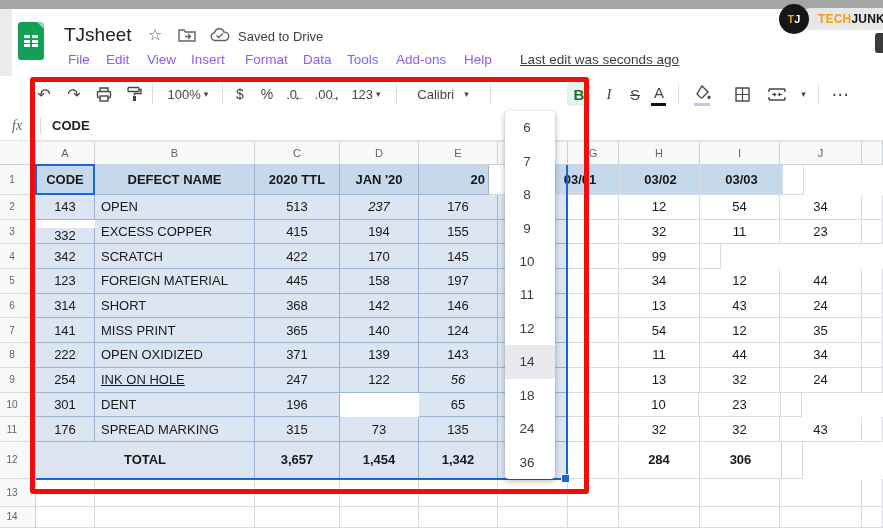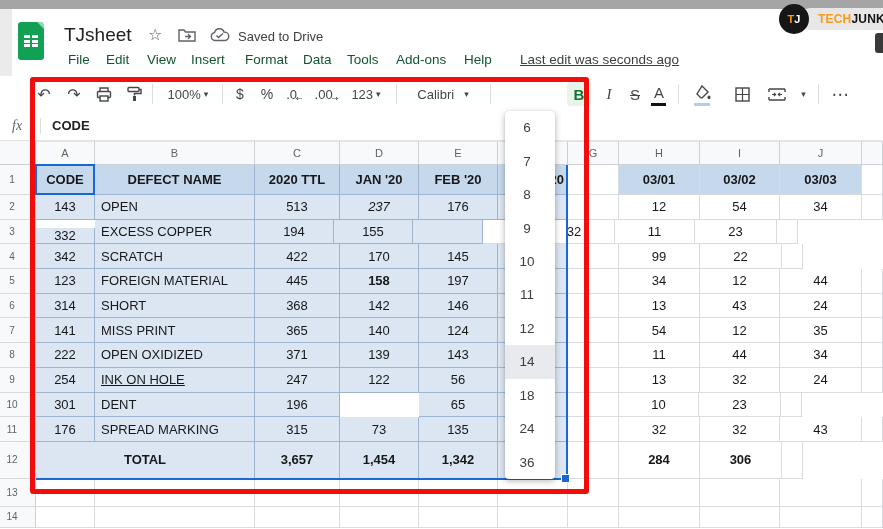--- a/index.html
+++ b/index.html
@@ -9,21 +9,21 @@
   
   #topband{left:0;top:0;width:883px;height:9px;background:#a5a5a5;}
   #leftstrip{left:0;top:9px;width:12px;height:67px;background:#ebebeb;}
   
   #sheets-logo{left:18px;top:22px;width:26px;height:38px;background:#12a054;border-radius:3px;}
   #sheets-logo .fold{position:absolute;right:0;top:0;width:0;height:0;border-left:7px solid transparent;border-top:7px solid #fff;opacity:.55;}
   #sheets-logo .gridg{position:absolute;left:6px;top:13px;width:14px;height:12px;display:grid;grid-template-columns:1fr 1fr;grid-template-rows:1fr 1fr 1fr;gap:1.5px;}
   #sheets-logo .gridg div{background:#fff;}
   .title-text{font-size:19px;color:#202124;}
   .tb-icon{color:#5f6368;font-size:16px;font-family:"DejaVu Sans",sans-serif;}
-  .menu-item{position:absolute;top:52px;font-size:13.5px;color:#14532d;cursor:pointer;}
+  .menu-item{position:absolute;top:52px;font-size:13.5px;color:#8b5cf6;cursor:pointer;}
   #last-edit{text-decoration:underline;color:#3c4043;}
   
   #tj-pill{left:800px;top:8px;width:90px;height:22px;background:#e7e7e7;border-radius:11px 0 0 11px;display:flex;align-items:center;padding-left:18px;box-sizing:border-box;font-size:12px;font-weight:bold;letter-spacing:.2px;}
   #tj-circle{left:779px;top:4px;width:30px;height:30px;border-radius:50%;background:#161616;display:flex;align-items:center;justify-content:center;font-size:11px;font-weight:bold;}
   #edge-chip{left:875px;top:33px;width:8px;height:20px;background:#3a3a3a;border-radius:3px 0 0 3px;}
   
   #toolbar{left:0;top:76px;width:883px;height:36px;background:#fff;}
   .ti{position:absolute;top:0;height:36px;display:flex;align-items:center;justify-content:center;color:#444746;font-size:14px;cursor:pointer;}
   .glyph{font-family:"DejaVu Sans",sans-serif;font-size:16px;color:#444746;}
   .sep{position:absolute;top:8px;width:1px;height:20px;background:#dadce0;}
@@ -260,21 +260,20 @@
       <div class="rowcell" style="height: 21px;">
         <span>14</span>
       </div>
     </div>
   <div class="abs" id="grid">
       <div class="grow" style="height: 30px;">
         <div class="cell blue hfill bold" style="width: 59px;">CODE</div>
         <div class="cell blue hfill bold" style="width: 160px;">DEFECT NAME</div>
         <div class="cell blue hfill bold" style="width: 85px;">2020 TTL</div>
         <div class="cell blue hfill bold" style="width: 79px;">JAN '20</div>
-        <div class="cell blue hfill bold" style="width: 79px;">FEB '20</div>
         <div class="cell blue hfill bold fclip" style="width: 70px;">20</div>
         <div class="cell" style="width: 51px;"></div>
         <div class="cell hfill bold" style="width: 81px;">03/01</div>
         <div class="cell hfill bold" style="width: 80px;">03/02</div>
         <div class="cell hfill bold" style="width: 82px;">03/03</div>
         <div class="cell" style="width: 21px;"></div>
       </div>
       <div class="grow" style="height: 24.7px;">
         <div class="cell blue" style="width: 59px;">143</div>
         <div class="cell blue left" style="width: 160px;">OPEN</div>
@@ -284,46 +283,46 @@
         <div class="cell blue" style="width: 70px;"></div>
         <div class="cell" style="width: 51px;"></div>
         <div class="cell" style="width: 81px;">12</div>
         <div class="cell" style="width: 80px;">54</div>
         <div class="cell" style="width: 82px;">34</div>
         <div class="cell" style="width: 21px;"></div>
       </div>
       <div class="grow" style="height: 24.7px;">
         <div class="cell blue" style="width: 59px; margin-top: 8px;">332</div>
         <div class="cell blue left" style="width: 160px;">EXCESS COPPER</div>
+        <div class="cell blue" style="width: 85px;">415</div>
         <div class="cell blue" style="width: 79px;">194</div>
         <div class="cell blue" style="width: 79px;">155</div>
         <div class="cell blue" style="width: 70px;"></div>
         <div class="cell" style="width: 51px;"></div>
         <div class="cell" style="width: 81px;">32</div>
         <div class="cell" style="width: 80px;">11</div>
         <div class="cell" style="width: 82px;">23</div>
         <div class="cell" style="width: 21px;"></div>
       </div>
       <div class="grow" style="height: 24.7px;">
         <div class="cell blue" style="width: 59px;">342</div>
         <div class="cell blue left" style="width: 160px;">SCRATCH</div>
         <div class="cell blue" style="width: 85px;">422</div>
         <div class="cell blue" style="width: 79px;">170</div>
         <div class="cell blue" style="width: 79px;">145</div>
         <div class="cell blue" style="width: 70px;"></div>
         <div class="cell" style="width: 51px;"></div>
         <div class="cell" style="width: 81px;">99</div>
-        <div class="cell" style="width: 82px;">22</div>
         <div class="cell" style="width: 21px;"></div>
       </div>
       <div class="grow" style="height: 24.7px;">
         <div class="cell blue" style="width: 59px;">123</div>
         <div class="cell blue left" style="width: 160px;">FOREIGN MATERIAL</div>
         <div class="cell blue" style="width: 85px;">445</div>
-        <div class="cell blue" style="width: 79px; font-weight: bold;">158</div>
+        <div class="cell blue" style="width: 79px;">158</div>
         <div class="cell blue" style="width: 79px;">197</div>
         <div class="cell blue" style="width: 70px;"></div>
         <div class="cell" style="width: 51px;"></div>
         <div class="cell" style="width: 81px;">34</div>
         <div class="cell" style="width: 80px;">12</div>
         <div class="cell" style="width: 82px;">44</div>
         <div class="cell" style="width: 21px;"></div>
       </div>
       <div class="grow" style="height: 24.7px;">
         <div class="cell blue" style="width: 59px;">314</div>
@@ -362,21 +361,21 @@
         <div class="cell" style="width: 81px;">11</div>
         <div class="cell" style="width: 80px;">44</div>
         <div class="cell" style="width: 82px;">34</div>
         <div class="cell" style="width: 21px;"></div>
       </div>
       <div class="grow" style="height: 24.7px;">
         <div class="cell blue" style="width: 59px;">254</div>
         <div class="cell blue left" style="width: 160px; text-decoration: underline;">INK ON HOLE</div>
         <div class="cell blue" style="width: 85px;">247</div>
         <div class="cell blue" style="width: 79px;">122</div>
-        <div class="cell blue" style="width: 79px;">56</div>
+        <div class="cell blue" style="width: 79px; font-style: italic;">56</div>
         <div class="cell blue" style="width: 70px;"></div>
         <div class="cell" style="width: 51px;"></div>
         <div class="cell" style="width: 81px;">13</div>
         <div class="cell" style="width: 80px;">32</div>
         <div class="cell" style="width: 82px;">24</div>
         <div class="cell" style="width: 21px;"></div>
       </div>
       <div class="grow" style="height: 24.7px;">
         <div class="cell blue" style="width: 59px;">301</div>
         <div class="cell blue left" style="width: 160px;">DENT</div>

